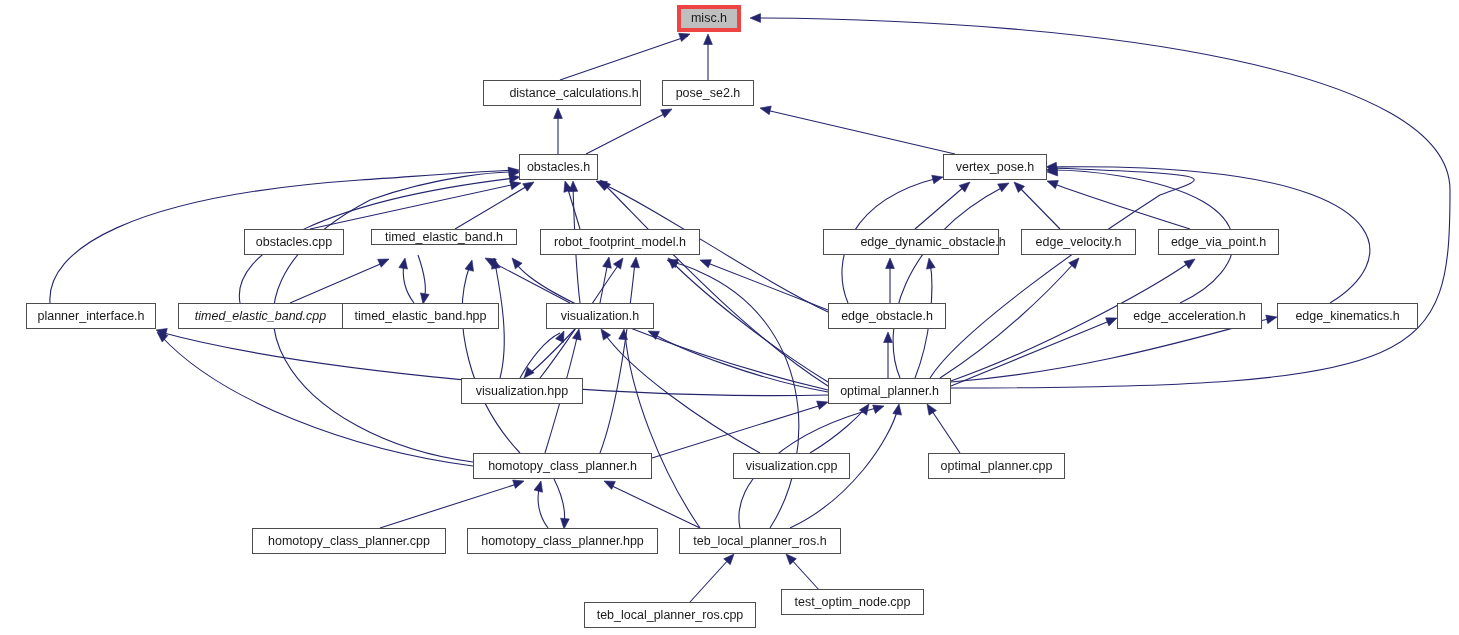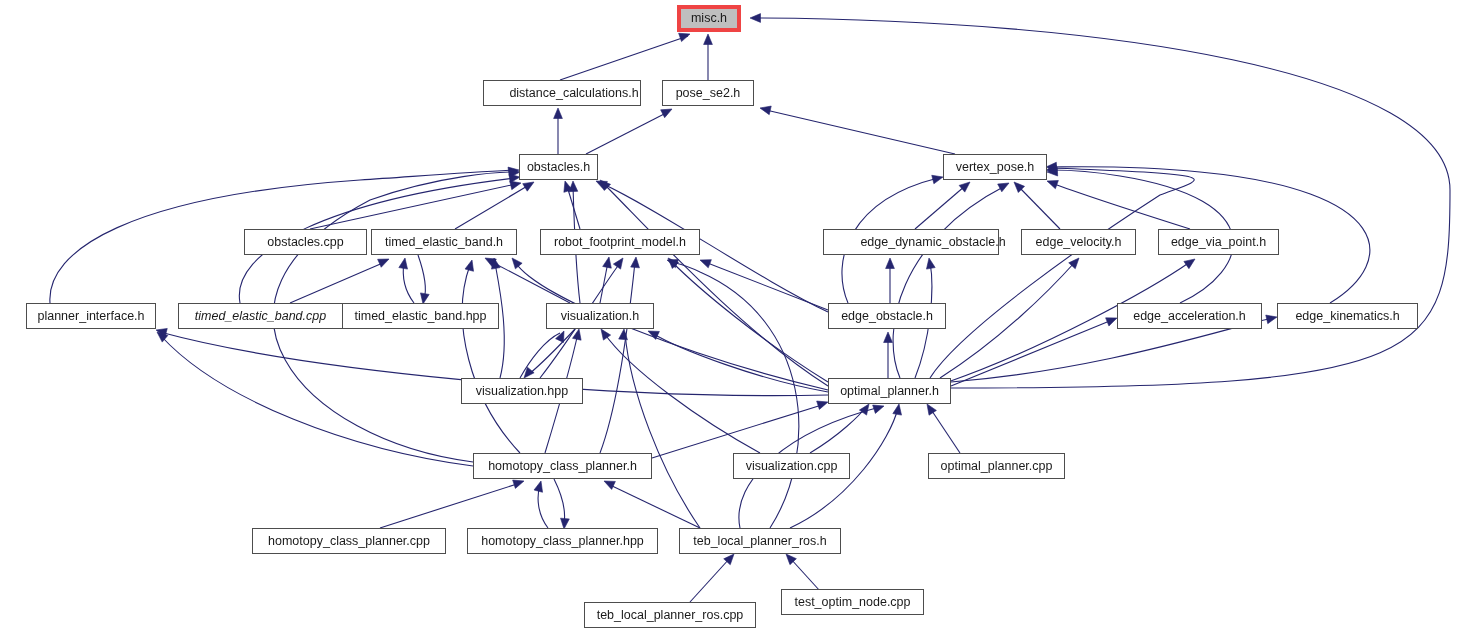--- a/index.html
+++ b/index.html
@@ -187,24 +187,24 @@
       </div>
       <div class="gnode" title="pose_se2.h" style="left: 662px; top: 80px; width: 92px; height: 26px;">
         <span class="lbl">pose_se2.h</span>
       </div>
       <div class="gnode" title="obstacles.h" style="left: 519px; top: 154px; width: 79px; height: 26px;">
         <span class="lbl">obstacles.h</span>
       </div>
       <div class="gnode" title="vertex_pose.h" style="left: 943px; top: 154px; width: 104px; height: 26px;">
         <span class="lbl">vertex_pose.h</span>
       </div>
-      <div class="gnode" title="obstacles.cpp" style="left: 244px; top: 229px; width: 123px; height: 26px;">
+      <div class="gnode" title="obstacles.cpp" style="left: 244px; top: 229px; width: 100px; height: 26px;">
         <span class="lbl">obstacles.cpp</span>
       </div>
-      <div class="gnode" title="timed_elastic_band.h" style="left: 371px; top: 229px; width: 146px; height: 26px; text-align: right;">
+      <div class="gnode" title="timed_elastic_band.h" style="left: 371px; top: 229px; width: 146px; height: 16px; text-align: right;">
         <span class="lbl">timed_elastic_band.h</span>
       </div>
       <div class="gnode" title="robot_footprint_model.h" style="left: 540px; top: 229px; width: 160px; height: 26px;">
         <span class="lbl">robot_footprint_model.h</span>
       </div>
       <div class="gnode" title="edge_dynamic_obstacle.h" style="left: 823px; top: 229px; width: 176px; height: 26px; padding-left: 44px;">
         <span class="lbl">edge_dynamic_obstacle.h</span>
       </div>
       <div class="gnode" title="edge_velocity.h" style="left: 1021px; top: 229px; width: 115px; height: 26px;">
         <span class="lbl">edge_velocity.h</span>

